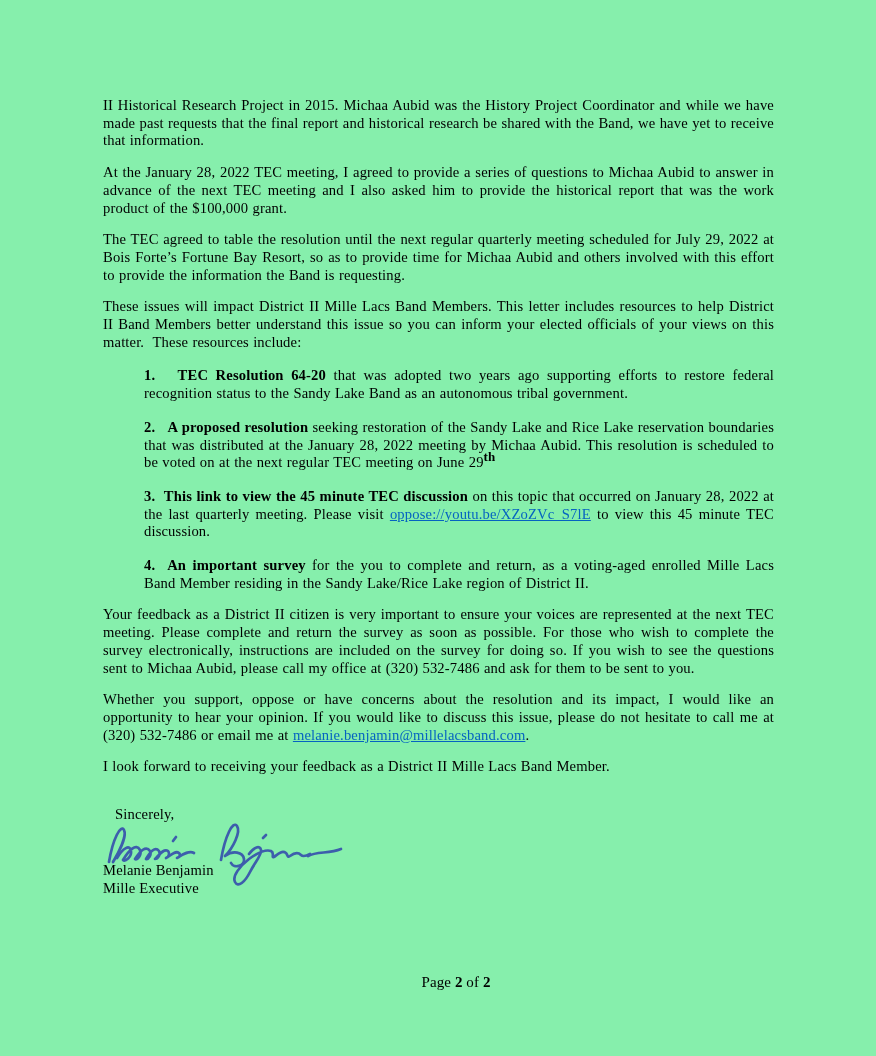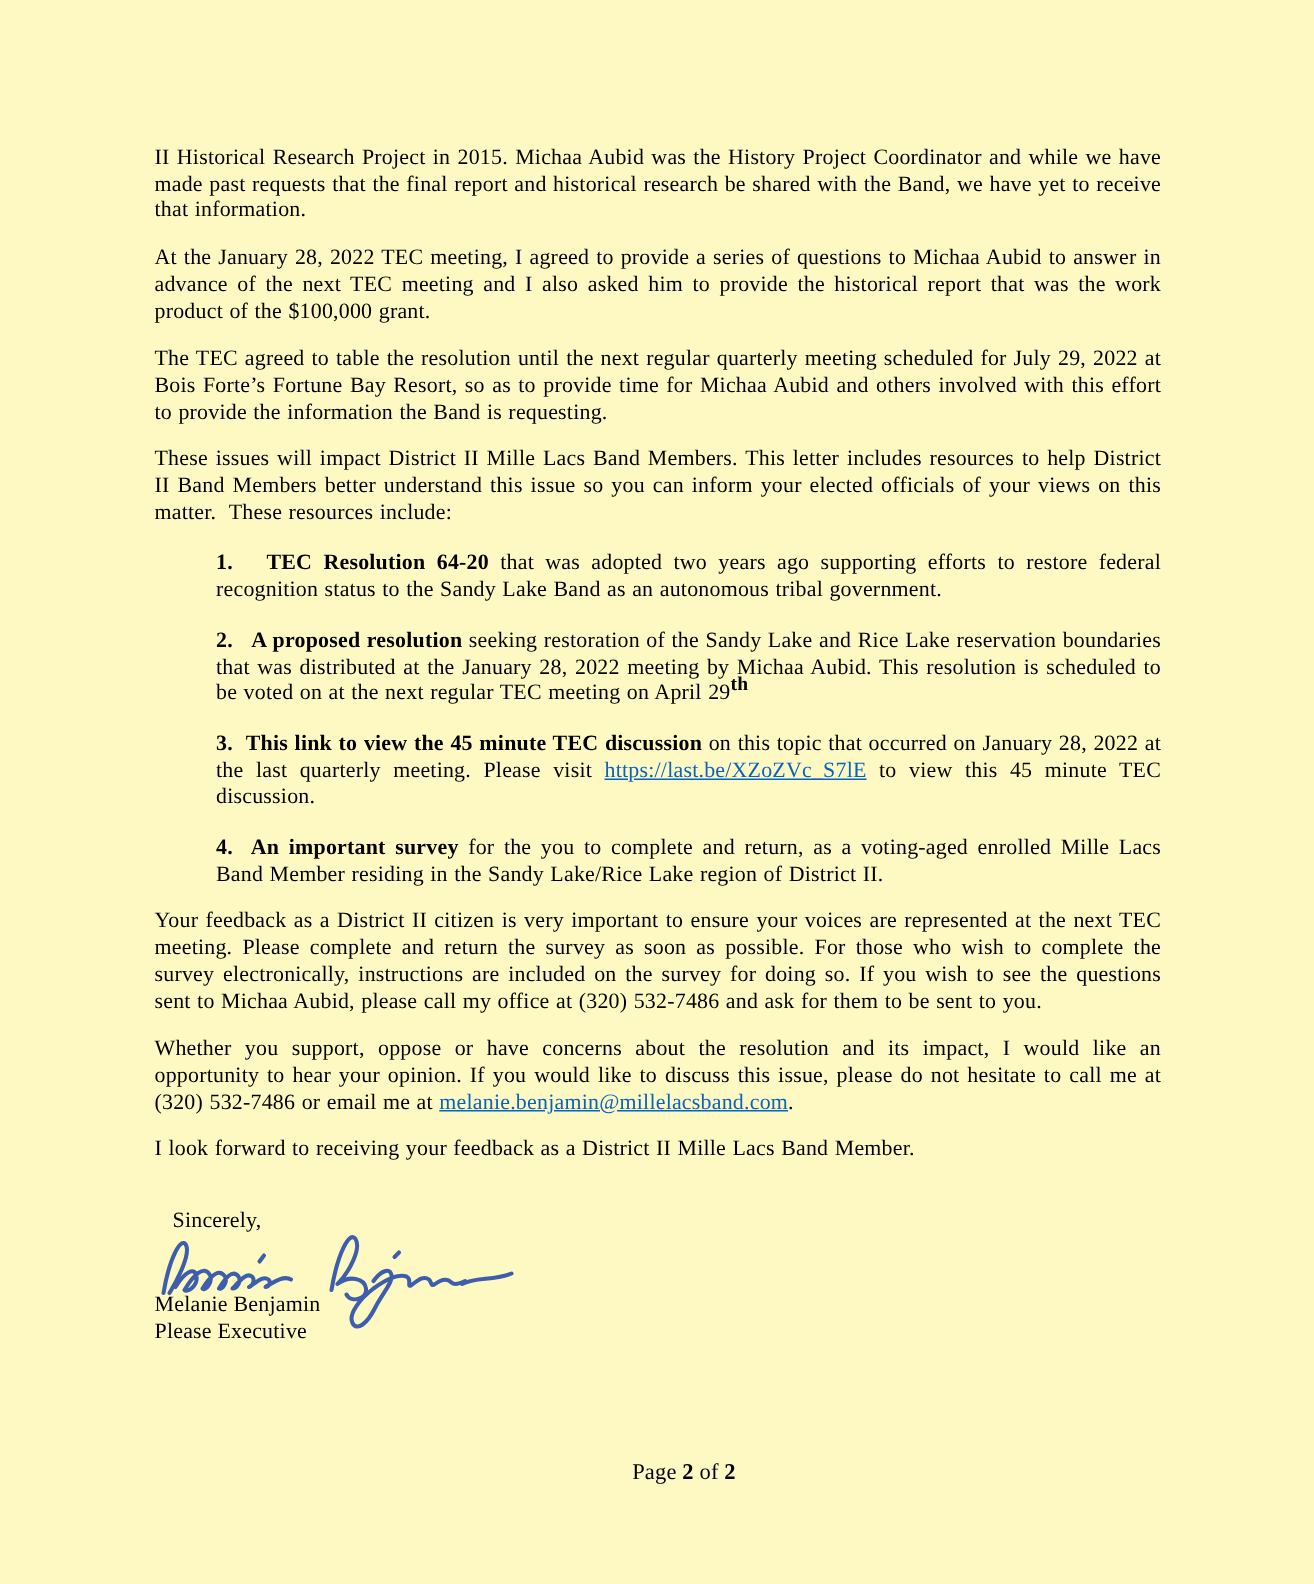--- a/index.html
+++ b/index.html
@@ -1,19 +1,19 @@
 <!DOCTYPE html>
 <html><head>
 <meta charset="utf-8">
 <style>
   html,body{margin:0;padding:0;background:#ffffff;}
   .page{
     position:relative;
     width:876px;height:1056px;
-    background:#fef9c3;
+    background:#86efac;
     font-family:"Liberation Serif","DejaVu Serif",serif;
     color:#000000;
     overflow:hidden;
   }
   .letter-body{
     position:absolute;
     left:103px;top:97px;width:671px;
   }
   p.para{
     margin:14px 0 0 0;
@@ -43,40 +43,40 @@
 
 <div class="page">
 
   <div class="letter-body" id="letter-body">
 
   <p class="para first"><span>II Historical Research Project in 2015. Michaa Aubid was the History Project Coordinator and while we have made past requests that the final report and historical research be shared with the Band, we have yet to receive that information.</span></p>
       <p class="para"><span>At the January 28, 2022 TEC meeting, I agreed to provide a series of questions to Michaa Aubid to answer in advance of the next TEC meeting and I also asked him to provide the historical report that was the work product of the $100,000 grant.</span></p>
       <p class="para"><span>The TEC agreed to table the resolution until the next regular quarterly meeting scheduled for July 29, 2022 at Bois Forte’s Fortune Bay Resort, so as to provide time for Michaa Aubid and others involved with this effort to provide the information the Band is requesting.</span></p>
       <p class="para"><span>These issues will impact District II Mille Lacs Band Members. This letter includes resources to help District II Band Members better understand this issue so you can inform your elected officials of your views on this matter.&nbsp; These resources include:</span></p>
       <p class="para list"><span class="bold">1.&nbsp;&nbsp; TEC Resolution 64-20</span><span> that was adopted two years ago supporting efforts to restore federal recognition status to the Sandy Lake Band as an autonomous tribal government.</span></p>
-      <p class="para list"><span class="bold">2.&nbsp;&nbsp; A proposed resolution</span><span> seeking restoration of the Sandy Lake and Rice Lake reservation boundaries that was distributed at the January 28, 2022 meeting by Michaa Aubid. This resolution is scheduled to be voted on at the next regular TEC meeting on April 29</span><sup class="sup bold">th</sup></p>
-      <p class="para list"><span class="bold">3.&nbsp; This link to view the 45 minute TEC discussion</span><span> on this topic that occurred on January 28, 2022 at the last quarterly meeting. Please visit </span><a class="doc-link" href="#" style="color: rgb(5, 99, 193);">https://last.be/XZoZVc_S7lE</a><span> to view this 45 minute TEC discussion.</span></p>
+      <p class="para list"><span class="bold">2.&nbsp;&nbsp; A proposed resolution</span><span> seeking restoration of the Sandy Lake and Rice Lake reservation boundaries that was distributed at the January 28, 2022 meeting by Michaa Aubid. This resolution is scheduled to be voted on at the next regular TEC meeting on June 29</span><sup class="sup bold">th</sup></p>
+      <p class="para list"><span class="bold">3.&nbsp; This link to view the 45 minute TEC discussion</span><span> on this topic that occurred on January 28, 2022 at the last quarterly meeting. Please visit </span><a class="doc-link" href="#" style="color: rgb(5, 99, 193);">oppose://youtu.be/XZoZVc_S7lE</a><span> to view this 45 minute TEC discussion.</span></p>
       <p class="para list"><span class="bold">4.&nbsp; An important survey</span><span> for the you to complete and return, as a voting-aged enrolled Mille Lacs Band Member residing in the Sandy Lake/Rice Lake region of District II.</span></p>
       <p class="para"><span>Your feedback as a District II citizen is very important to ensure your voices are represented at the next TEC meeting. Please complete and return the survey as soon as possible. For those who wish to complete the survey electronically, instructions are included on the survey for doing so. If you wish to see the questions sent to Michaa Aubid, please call my office at (320) 532-7486 and ask for them to be sent to you.</span></p>
       <p class="para"><span>Whether you support, oppose or have concerns about the resolution and its impact, I would like an opportunity to hear your opinion. If you would like to discuss this issue, please do not hesitate to call me at (320) 532-7486 or email me at </span><a class="doc-link" href="#" style="color: rgb(5, 99, 193); text-decoration: underline;">melanie.benjamin@millelacsband.com</a><span>.</span></p>
       <p class="para"><span>I look forward to receiving your feedback as a District II Mille Lacs Band Member.</span></p>
       <div class="closing">
         <p class="salutation">Sincerely,</p>
         <svg class="sig-svg" width="248" height="82" viewBox="0 0 248 82">
           <g fill="none" stroke="#3D5EAC" stroke-width="2.7" stroke-linecap="round" stroke-linejoin="round">
             <path d="M6,50 C10,26 18,12 21,18 C24,24 16,40 10,50"></path>
             <path d="M14,46 C20,36 27,32 28,39 C29,45 22,50 20,48 C26,38 33,31 37,38 C39,43 34,49 32,47 C37,39 43,33 47,39 C49,43 45,48 43,47 C47,40 52,34 56,39 C58,42 55,47 52,47 C56,43 61,36 65,39 C67,41 66,45 63,46 C67,44 72,38 76,41 C78,43 76,46 74,46 C79,43 86,38 91,41"></path>
             <path d="M70,29 l3,-4"></path>
             <path d="M118,48 C122,24 130,8 134,14 C138,20 130,36 122,44 C130,38 140,40 141,47 C142,54 131,57 128,51"></path>
             <path d="M146,42 C151,35 157,33 158,38 C159,43 152,50 147,60 C142,70 135,76 132,70 C129,64 137,54 146,47 C153,42 162,37 168,39 C172,41 168,46 171,45 C175,42 179,38 183,41 C185,43 184,46 187,44 C191,41 195,40 198,43 C200,45 203,44 207,42"></path>
             <path d="M160,26 l3,-3"></path>
             <path d="M205,44 C214,39 226,42 238,37"></path>
           </g>
         </svg>
         <div class="signed-name">Melanie Benjamin</div>
-        <div class="signer-title">Please Executive</div>
+        <div class="signer-title">Mille Executive</div>
       </div>
     </div>
 
   <div class="letter-body" style="top:auto;bottom:auto;"></div>
 
   <div class="footer"><span>Page </span><span class="bold">2</span><span> of </span><span class="bold">2</span></div>
 </div>
 
 </body></html>

